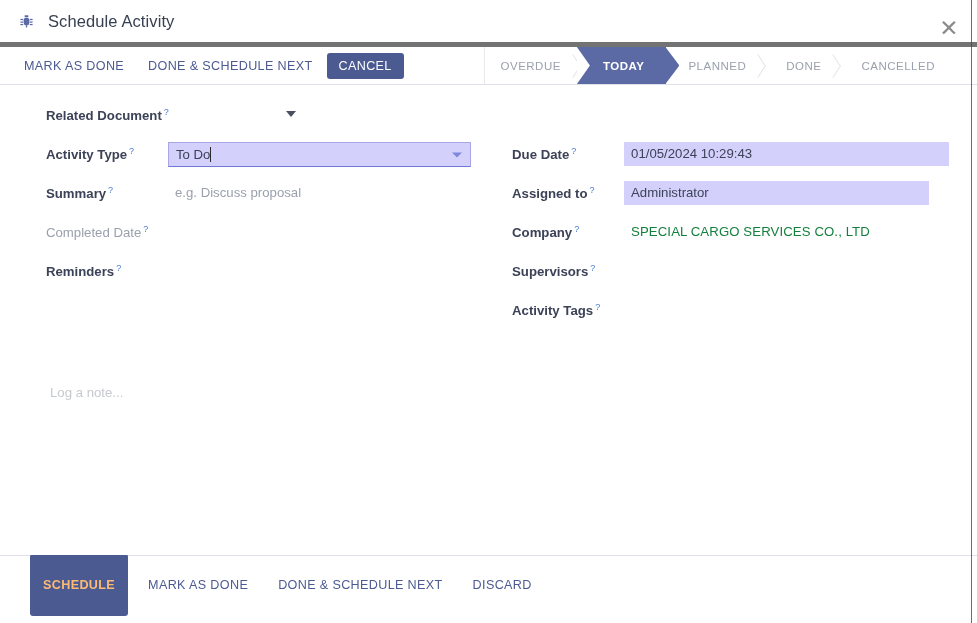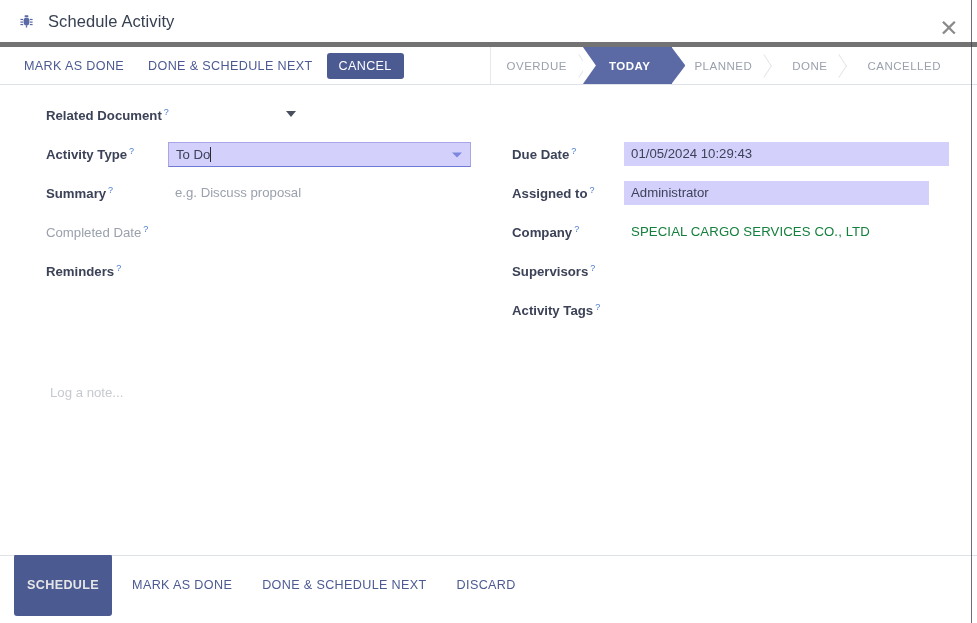--- a/index.html
+++ b/index.html
@@ -98,21 +98,21 @@
     background: #4c5a92;
     color: #ffffff;
     padding: 6px 12px;
     border-radius: 3px;
   }
 
   
   .statusbar {
     display: flex;
     align-items: stretch;
-    padding-right: 18px;
+    padding-right: 24px;
     flex: 0 0 auto;
   }
   .st-item {
     position: relative;
     display: flex;
     align-items: center;
     font-size: 11.5px;
     letter-spacing: 0.5px;
     color: #9aa0ac;
     padding: 0 18px 0 22px;
@@ -312,23 +312,24 @@
     margin-right: 10px;
     cursor: pointer;
     white-space: nowrap;
     border: none;
     background: transparent;
     border-radius: 3px;
     font-family: "Liberation Sans", sans-serif;
   }
   .ft-btn.primary {
     background: #4c5a92;
-    color: #e5e5e5;
+    color: #fdba74;
     padding: 24px 13px;
     font-weight: 700;
+    margin-left: 16px;
   }
 
   .edge-line {
     position: absolute;
     top: 0;
     right: 5px;
     width: 1px;
     height: 623px;
     background: #3b3f4a;
     opacity: 0.75;

